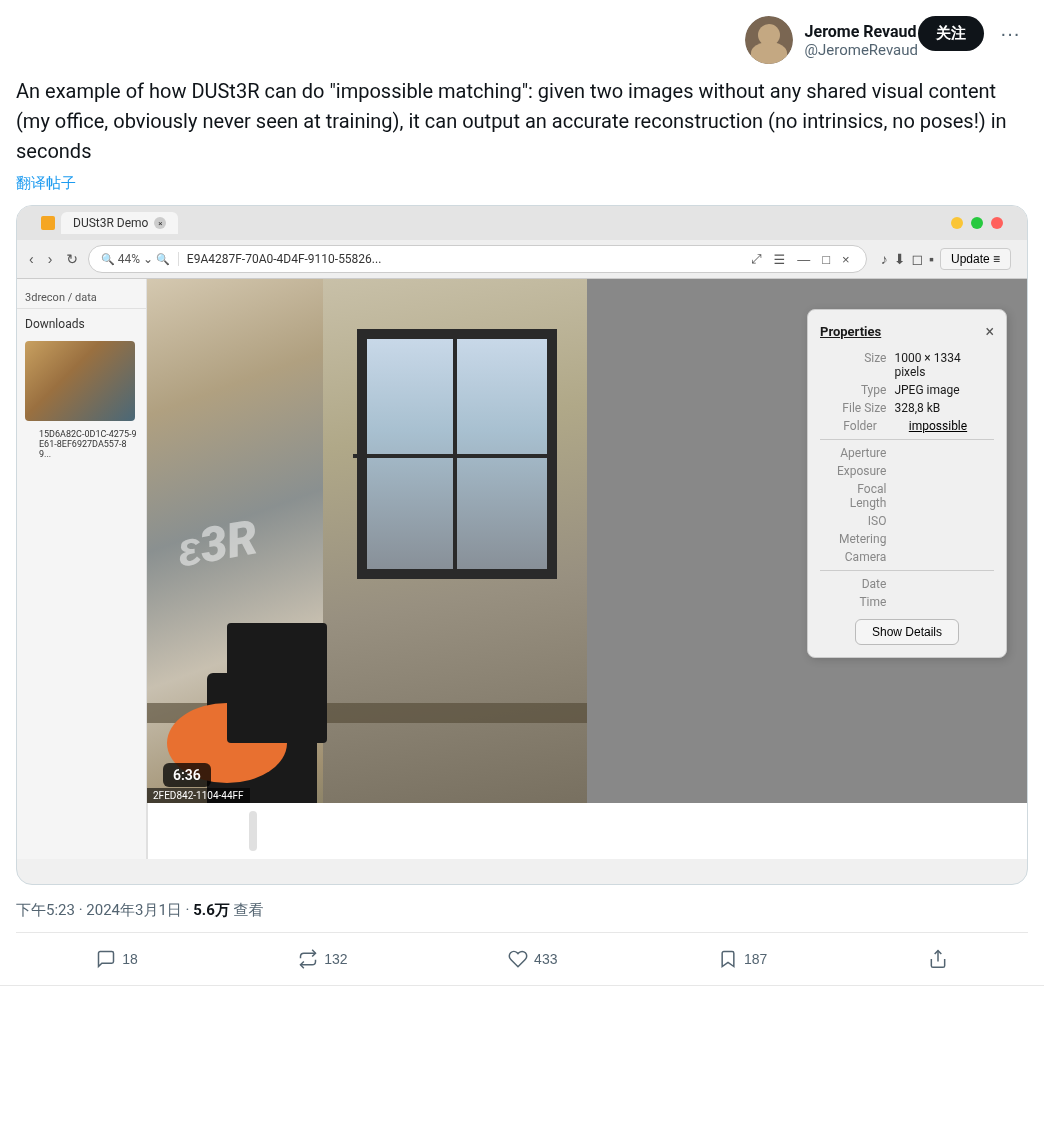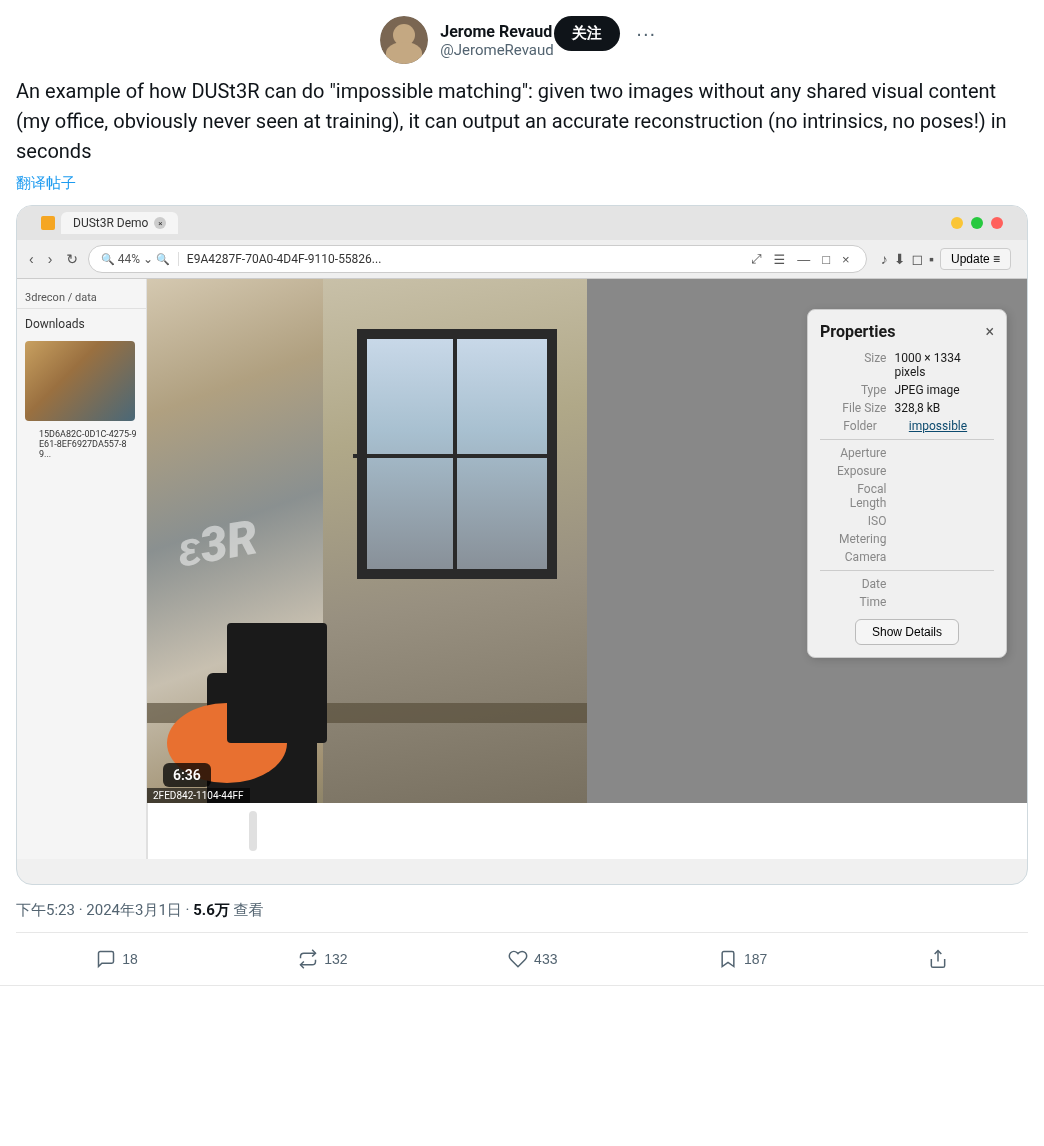--- a/index.html
+++ b/index.html
@@ -10,21 +10,21 @@
       width: 1044px;
       min-height: 1146px;
     }
     .tweet-container {
       padding: 16px 16px 0 16px;
       border-bottom: 1px solid #e7e7e7;
     }
     .tweet-header {
       display: flex;
       align-items: flex-start;
-      justify-content: center;
+      justify-content: flex-end;
       margin-bottom: 12px;
     }
     .tweet-header-left {
       display: flex;
       align-items: center;
       gap: 12px;
     }
     .avatar {
       width: 48px;
       height: 48px;
@@ -392,23 +392,24 @@
       padding: 12px;
       box-shadow: 2px 2px 8px rgba(0,0,0,0.15);
     }
     .props-header {
       display: flex;
       justify-content: space-between;
       align-items: center;
       margin-bottom: 10px;
     }
     .props-title {
-      font-size: 16px;
+      font-size: 13px;
       font-weight: 700;
       color: #1a1a1a;
+      text-decoration: underline;
     }
     .props-close {
       font-size: 16px;
       color: #555;
       cursor: pointer;
     }
     .props-row {
       display: flex;
       justify-content: space-between;
       margin-bottom: 4px;
@@ -418,21 +419,21 @@
       color: #888;
       text-align: right;
       flex: 1;
     }
     .props-value {
       color: #1a1a1a;
       flex: 1.5;
       padding-left: 8px;
     }
     .props-value.link {
-      color: #0c4a6e;
+      color: #000000;
       text-decoration: underline;
       cursor: pointer;
       padding-left: 32px;
     }
     .props-divider {
       border: none;
       border-top: 1px solid #ccc;
       margin: 6px 0;
     }
     .show-details-btn {

